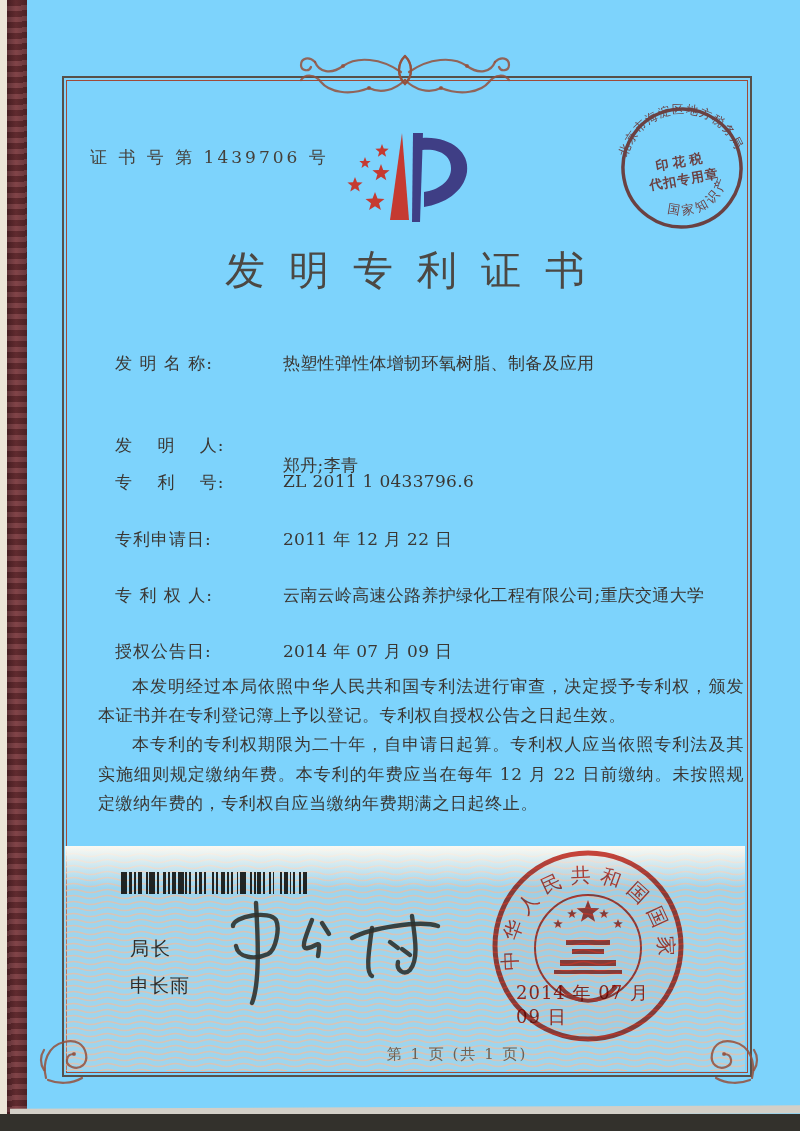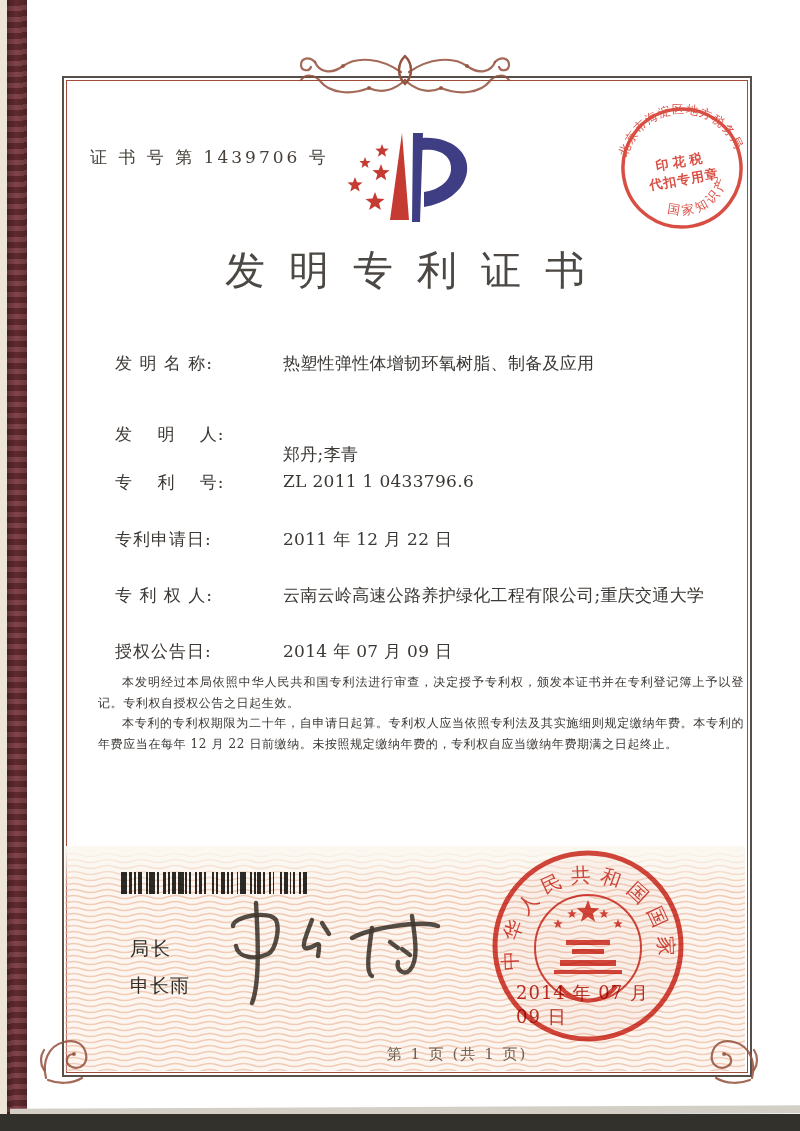--- a/index.html
+++ b/index.html
@@ -1,16 +1,16 @@
 <!DOCTYPE html>
 <html><head>
 <meta charset="utf-8">
 <style>
   html,body{margin:0;padding:0;background:#4a4742;}
-  .page{position:relative;width:800px;height:1131px;margin:0 auto;background:#ffffff;overflow:hidden;
+  .page{position:relative;width:800px;height:1131px;margin:0 auto;background:#7dd3fc;overflow:hidden;
         font-family:"DejaVu Serif","Liberation Serif",serif;color:#3c3835;}
   
   .edge-left{position:absolute;left:0;top:0;width:8px;height:1121px;background:#ece5d8;z-index:40;}
   .spine{position:absolute;left:7px;top:0;width:20px;height:1121px;z-index:41;
          background:linear-gradient(90deg,#55262b,#7a383d 45%,#5e2b30);}
   .spine::after{content:'';position:absolute;inset:0;
          background:repeating-linear-gradient(178deg,rgba(30,8,10,.28) 0 6px,rgba(255,255,255,.06) 6px 11px);}
   .bottom-paper-edge{position:absolute;left:10px;top:1107px;width:790px;height:8px;background:#d3cfc7;
          transform:rotate(-.25deg);z-index:42;}
   .bottom-dark{position:absolute;left:0;top:1114px;width:800px;height:17px;background:#33312c;z-index:43;}
@@ -25,21 +25,21 @@
   .cert-no{position:absolute;left:90px;top:146px;font-size:17px;letter-spacing:3px;color:#45403a;z-index:4;}
   .logo{position:absolute;left:330px;top:128px;width:150px;height:104px;z-index:4;}
   .logo polygon, .logo path{stroke:none;}
   .title{position:absolute;left:62px;top:243px;width:686px;text-align:center;font-size:40px;
          letter-spacing:24px;text-indent:24px;color:#4c4843;font-weight:500;z-index:4;}
   
   .field{position:absolute;left:115px;display:flex;font-size:17px;color:#3b3733;z-index:4;}
   .field .lab{white-space:pre;width:168px;flex:0 0 168px;letter-spacing:1px;}
   .field .val{letter-spacing:.3px;text-align:center;}
   
-  .body-text{position:absolute;left:98px;top:672px;width:646px;font-size:12px;line-height:1.72;
+  .body-text{position:absolute;left:98px;top:672px;width:646px;font-size:17px;line-height:1.72;
          letter-spacing:.6px;color:#3b3733;z-index:4;text-align:justify;}
   .body-text p{margin:0;text-indent:2em;}
   
   .waveband{position:absolute;left:65px;top:846px;width:680px;height:225px;z-index:2;background:rgba(246,219,200,.28);}
   .waveband svg{position:absolute;inset:0;}
   .waveband::after{content:'';position:absolute;left:0;top:0;right:0;height:42px;
          background:linear-gradient(#fbf9f2,rgba(251,249,242,0));}
   
   .barcode{position:absolute;left:121px;top:872px;width:212px;height:22px;display:flex;align-items:stretch;
          overflow:hidden;z-index:5;mix-blend-mode:multiply;}
@@ -173,21 +173,21 @@
       <text x="0" y="16" text-anchor="middle" font-size="13" font-weight="600" letter-spacing="1">代扣专用章</text>
     </g>
   </svg>
 
   <div class="title">发明专利证书</div>
 
   <div class="field" style="top:352px;">
     <span class="lab">发 明 名 称:</span>
     <span class="val">热塑性弹性体增韧环氧树脂、制备及应用</span>
   </div>
-  <div class="field" style="top:423px;">
+  <div class="field" style="top:434px;">
     <span class="lab">发　 明　 人:</span>
     <span class="val">
       <br>
       <span>郑丹;李青</span>
     </span>
   </div>
   <div class="field" style="top:471px;">
     <span class="lab">专　 利　 号:</span>
     <span class="val">ZL 2011 1 0433796.6</span>
   </div>

